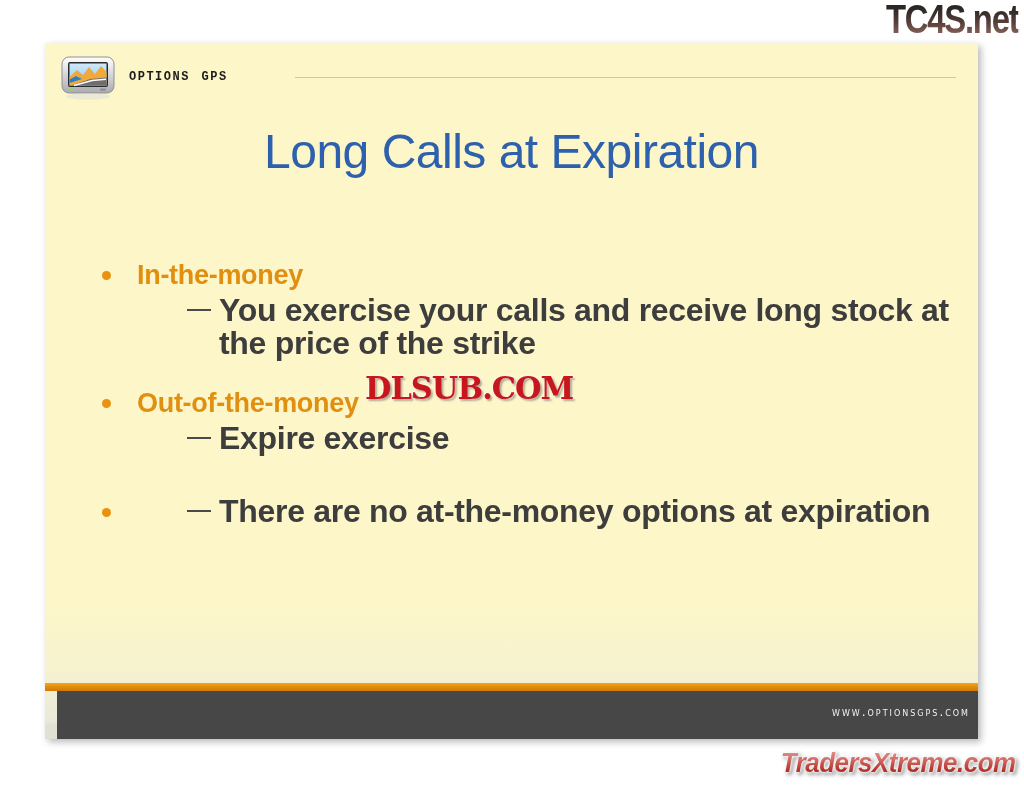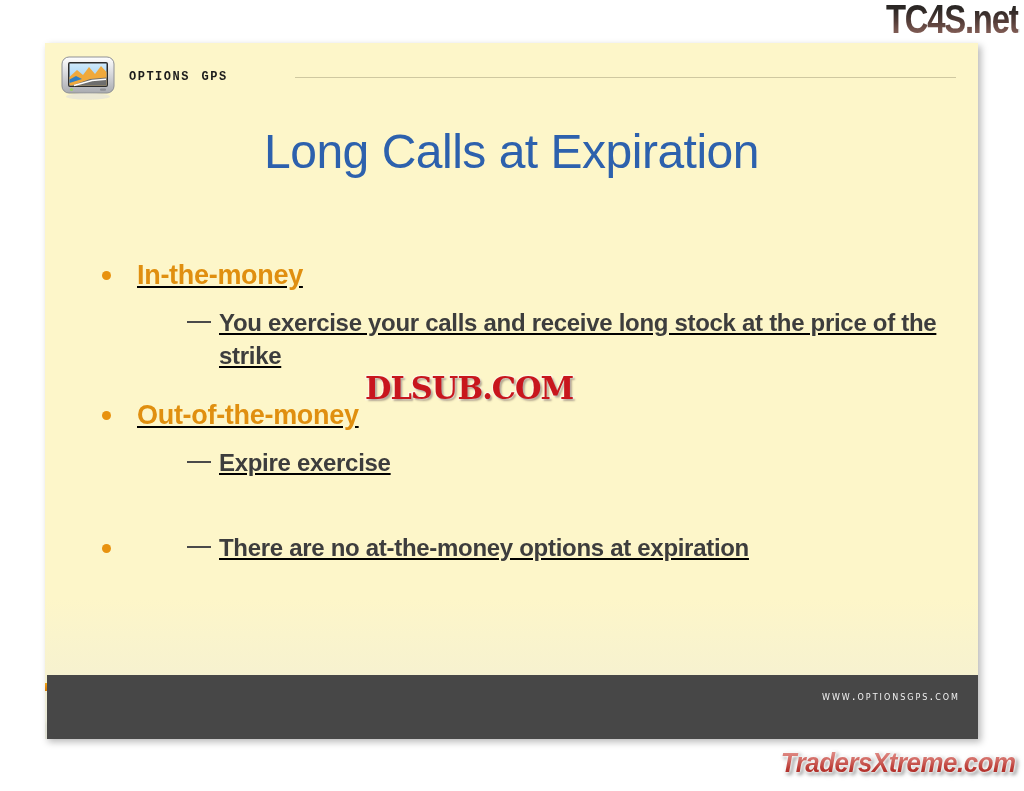--- a/index.html
+++ b/index.html
@@ -104,21 +104,20 @@
     color: #2d61ad;
     letter-spacing: -0.5px;
   }
 
   
   .slide-body {
     position: absolute;
     left: 50px;
     top: 215px;
     right: 20px;
-    text-decoration: underline;
   }
   .group { position: relative; }
   .group-lvl1 {
     position: relative;
     padding-left: 42px;
     font-family: "Liberation Sans", sans-serif;
     font-weight: bold;
     font-size: 27px;
     line-height: 34px;
     color: #e08f10;
@@ -129,25 +128,25 @@
     left: 7px;
     top: 13px;
     width: 9px;
     height: 9px;
     border-radius: 50%;
     background: #e8920f;
   }
   .group-lvl2 {
     position: relative;
     margin-left: 92px;
-    margin-top: 14px;
+    margin-top: 2px;
     padding-left: 32px;
     font-family: "Liberation Sans", sans-serif;
     font-weight: bold;
-    font-size: 24px;
+    font-size: 32px;
     line-height: 33px;
     color: #3d3d3d;
     letter-spacing: -0.3px;
   }
   .dash-mark {
     position: absolute;
     left: 0;
     top: 15px;
     width: 24px;
     height: 2px;
@@ -181,24 +180,24 @@
   .footer-orange {
     position: absolute;
     left: 0;
     bottom: 48px;
     width: 100%;
     height: 8px;
     background: linear-gradient(180deg, #f0a81a 0%, #e2880a 55%, #d07a06 100%);
   }
   .footer-dark {
     position: absolute;
-    left: 2px;
+    left: 12px;
     bottom: 0;
     width: 100%;
-    height: 64px;
+    height: 48px;
     background: #474747;
   }
   .footer-url {
     position: absolute;
     right: 20px;
     top: 14px;
     font-family: "DejaVu Sans", sans-serif;
     font-size: 12px;
     letter-spacing: 2px;
     color: #f2f2f2;

